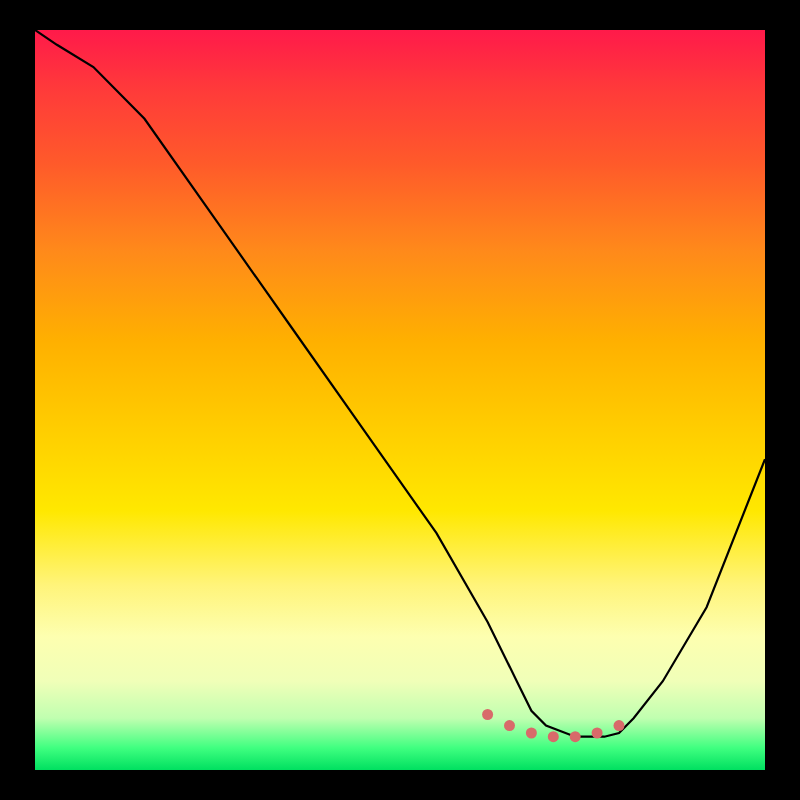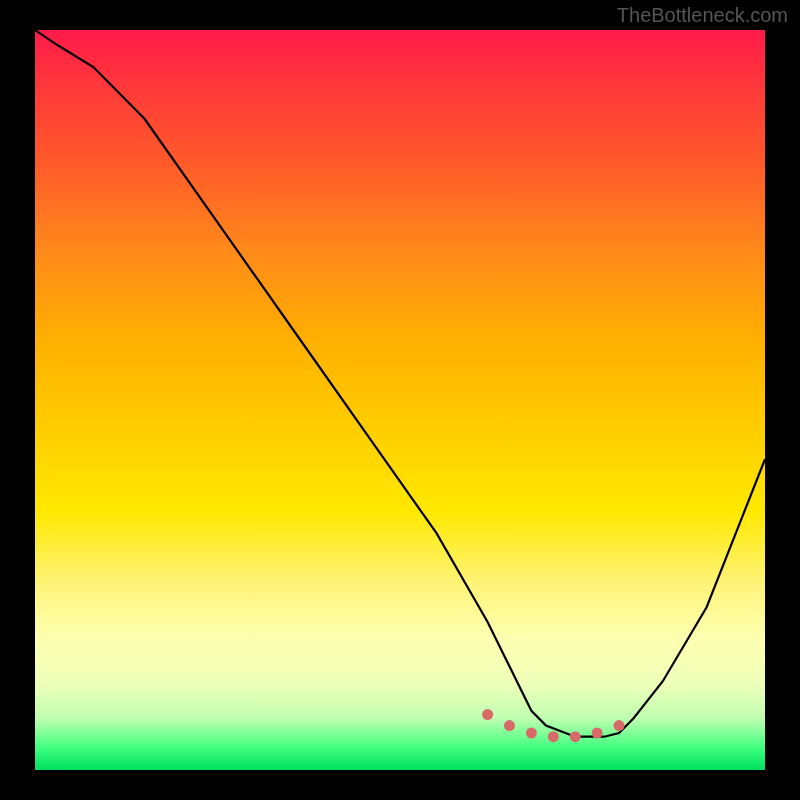--- a/index.html
+++ b/index.html
@@ -63,21 +63,20 @@
     top: 0;
     width: 100%;
     height: 100%;
     z-index: 5;
   }
 </style>
 </head>
 <body>
 
 <div class="outer-frame">
-  <div class="watermark">TheBottleneck.com</div>
 
   <div class="plot-area">
     <div class="gradient-bg"></div>
     <svg class="curve" viewBox="0 0 730 740" preserveAspectRatio="none">
       <path id="main-curve" fill="none" stroke="#000" stroke-width="2.2" d="M0.0 0.0 L21.9 14.8 L58.4 37.0 L109.5 88.8 L182.5 192.4 L255.5 296.0 L328.5 399.6 L401.5 503.2 L452.6 592.0 L481.8 651.2 L496.4 680.8 L511.0 695.6 L540.2 706.7 L569.4 706.7 L584.0 703.0 L598.6 688.2 L627.8 651.2 L671.6 577.2 L730.0 429.2"></path>
       <g id="dots">
           <circle cx="452.6" cy="684.5" r="5.5" fill="#d86a6a"></circle>
           <circle cx="474.5" cy="695.6" r="5.5" fill="#d86a6a"></circle>
           <circle cx="496.4" cy="703.0" r="5.5" fill="#d86a6a"></circle>
           <circle cx="518.3" cy="706.7" r="5.5" fill="#d86a6a"></circle>

